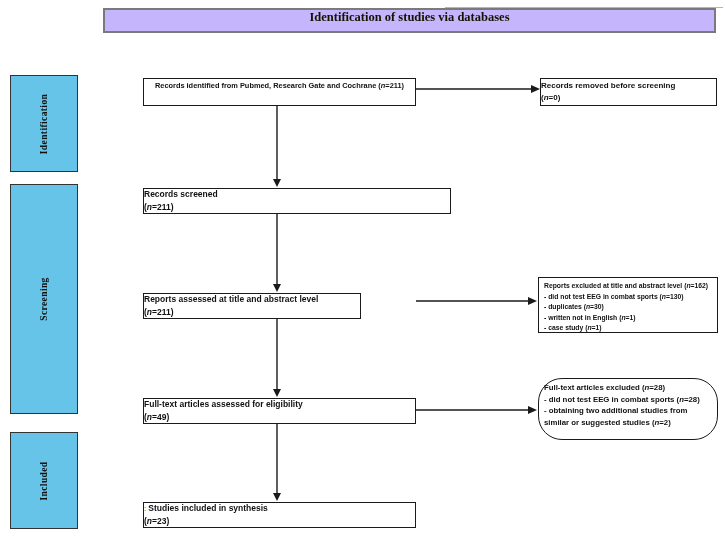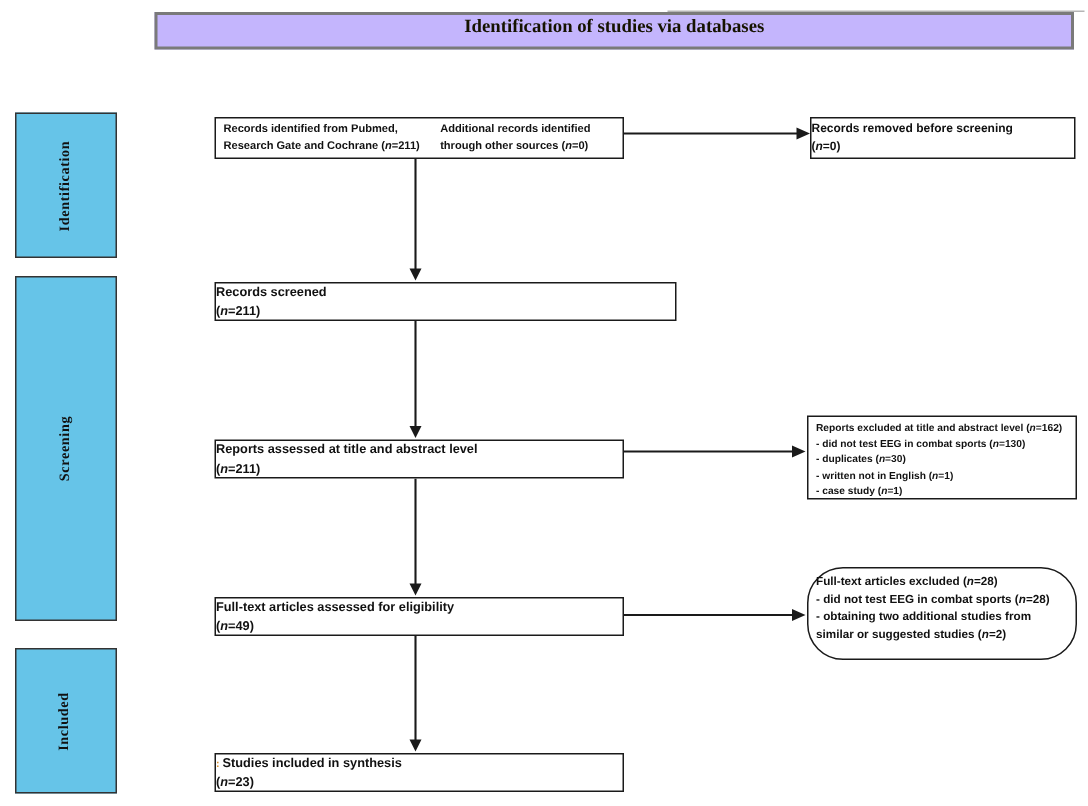--- a/index.html
+++ b/index.html
@@ -103,34 +103,33 @@
       <polygon points="528,406 528,414 537,410" fill="#1a1a1a"></polygon>
     </g>
     <g>
       <line x1="277" y1="424" x2="277" y2="494" stroke="#1a1a1a" stroke-width="1.4"></line>
       <polygon points="273,493 281,493 277,501" fill="#1a1a1a"></polygon>
     </g>
   </svg>
 
   <div class="abs box leftbox" style="left:143px;top:78px;width:273px;height:28px;">
     <div>Records identified from Pubmed, Research Gate and Cochrane (<i>n</i>=211)</div>
-    <div>Additional records identified through other sources (<i>n</i>=0)</div>
   </div>
 
   <div class="abs box center2" style="left:540px;top:78px;width:177px;height:28px;font-size:8px;">
     <div>Records removed before screening</div>
     <div>(<i>n</i>=0)</div>
   </div>
 
   <div class="abs box center2" style="left:143px;top:188px;width:308px;height:26px;">
     <div>Records screened</div>
     <div>(<i>n</i>=211)</div>
   </div>
 
-  <div class="abs box center2" style="left:143px;top:293px;width:273px;height:26px;">
+  <div class="abs box center2" style="left:143px;top:293px;width:218px;height:26px;">
     <div>Reports assessed at title and abstract level</div>
     <div>(<i>n</i>=211)</div>
   </div>
 
   <div class="abs box smallbox" style="left:538px;top:277px;width:180px;height:56px;">
     <div>Reports excluded at title and abstract level (<i>n</i>=162)</div>
     <div>- did not test EEG in combat sports (<i>n</i>=130)</div>
     <div>- duplicates (<i>n</i>=30)</div>
     <div>- written not in English (<i>n</i>=1)</div>
     <div>- case study (<i>n</i>=1)</div>

